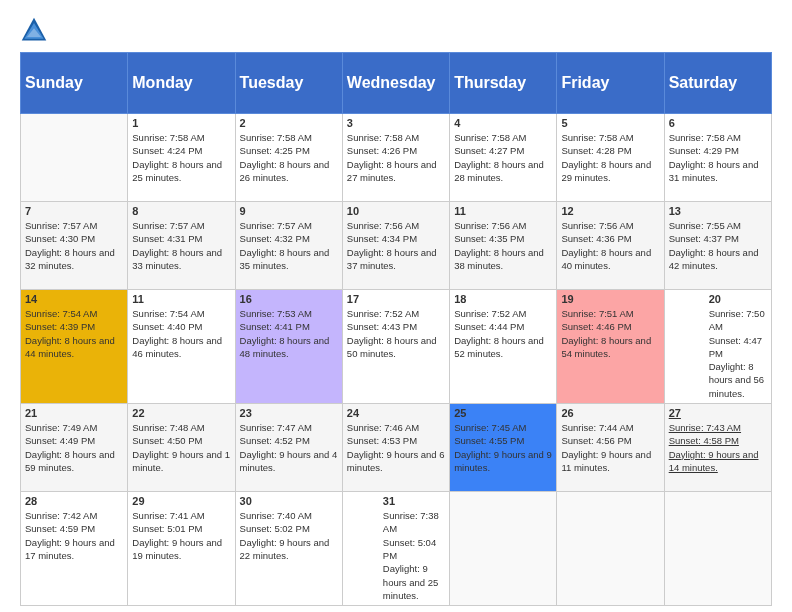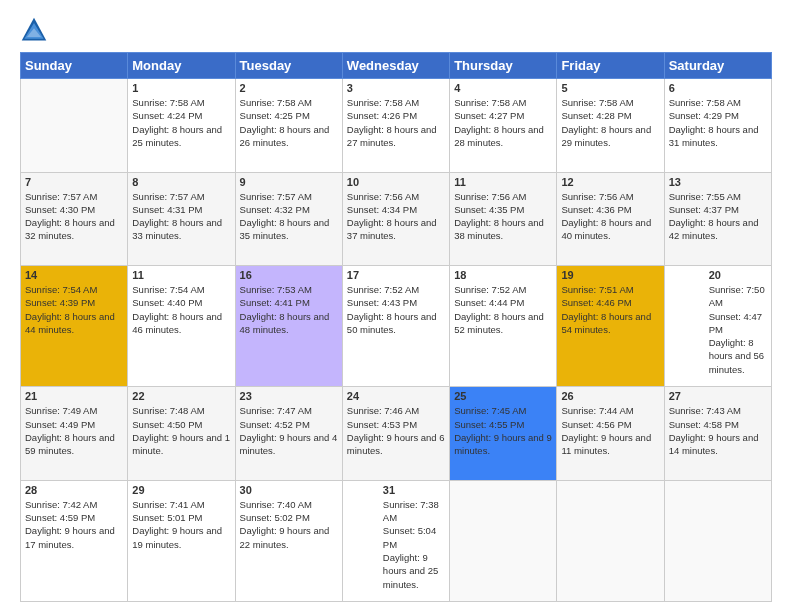--- a/index.html
+++ b/index.html
@@ -53,23 +53,23 @@
     }
     .calendar-table {
       width: 100%;
       border-collapse: collapse;
       flex: 1;
       table-layout: fixed;
     }
     .calendar-table th {
       background-color: #3a6cc8;
       color: #fff;
-      font-size: 13px;
+      font-size: 16px;
       font-weight: bold;
-      padding: 5px 4px;
+      padding: 21px 4px;
       border: 1px solid #5a8ada;
       text-align: left;
     }
     .calendar-table td {
       border: 1px solid #ccc;
       vertical-align: top;
       padding: 3px 4px;
       font-size: 10px;
       color: #333;
       height: 88px;
@@ -201,21 +201,21 @@
             <div class="day-info">Sunrise: 7:53 AM<br>Sunset: 4:41 PM<br>Daylight: 8 hours and 48 minutes.</div>
           </td>
           <td style="background-color: rgb(255, 255, 255);">
             <span class="day-num">17</span>
             <div class="day-info">Sunrise: 7:52 AM<br>Sunset: 4:43 PM<br>Daylight: 8 hours and 50 minutes.</div>
           </td>
           <td style="background-color: rgb(255, 255, 255);">
             <span class="day-num">18</span>
             <div class="day-info">Sunrise: 7:52 AM<br>Sunset: 4:44 PM<br>Daylight: 8 hours and 52 minutes.</div>
           </td>
-          <td style="background-color: #eab308; margin-left: 6px;">
+          <td style="background-color: #fca5a5; margin-left: 6px;">
             <span class="day-num">19</span>
             <div class="day-info">Sunrise: 7:51 AM<br>Sunset: 4:46 PM<br>Daylight: 8 hours and 54 minutes.</div>
           </td>
           <td style="background-color: rgb(255, 255, 255); padding-left: 44px;">
             <span class="day-num">20</span>
             <div class="day-info">Sunrise: 7:50 AM<br>Sunset: 4:47 PM<br>Daylight: 8 hours and 56 minutes.</div>
           </td>
         </tr>
         <tr>
           <td style="background-color: rgb(245, 245, 245);">
@@ -235,21 +235,21 @@
             <div class="day-info">Sunrise: 7:46 AM<br>Sunset: 4:53 PM<br>Daylight: 9 hours and 6 minutes.</div>
           </td>
           <td style="background-color: #3b82f6;">
             <span class="day-num">25</span>
             <div class="day-info">Sunrise: 7:45 AM<br>Sunset: 4:55 PM<br>Daylight: 9 hours and 9 minutes.</div>
           </td>
           <td style="background-color: rgb(245, 245, 245);">
             <span class="day-num">26</span>
             <div class="day-info">Sunrise: 7:44 AM<br>Sunset: 4:56 PM<br>Daylight: 9 hours and 11 minutes.</div>
           </td>
-          <td style="background-color: rgb(245, 245, 245);">
+          <td style="background-color: rgb(245, 245, 245); text-decoration: underline;">
             <span class="day-num">27</span>
             <div class="day-info">Sunrise: 7:43 AM<br>Sunset: 4:58 PM<br>Daylight: 9 hours and 14 minutes.</div>
           </td>
         </tr>
         <tr>
           <td style="background-color: rgb(255, 255, 255);">
             <span class="day-num">28</span>
             <div class="day-info">Sunrise: 7:42 AM<br>Sunset: 4:59 PM<br>Daylight: 9 hours and 17 minutes.</div>
           </td>
           <td style="background-color: rgb(255, 255, 255);">

